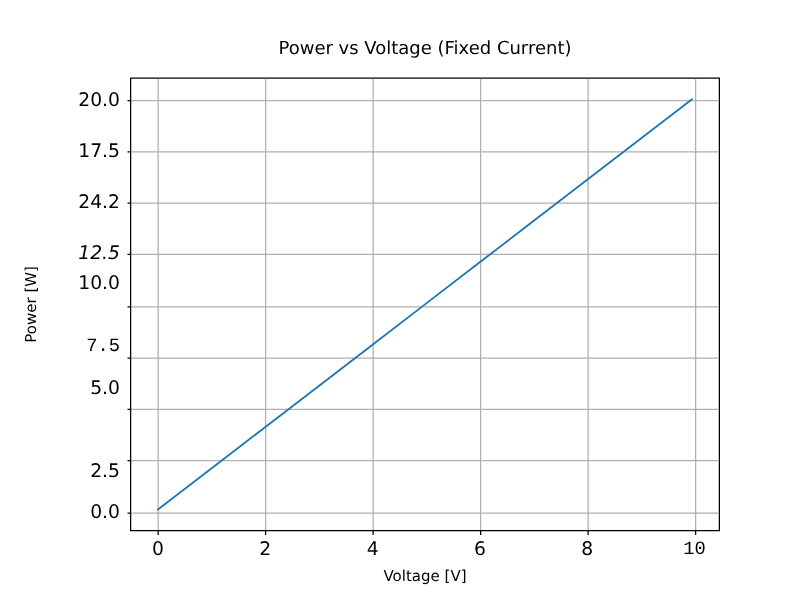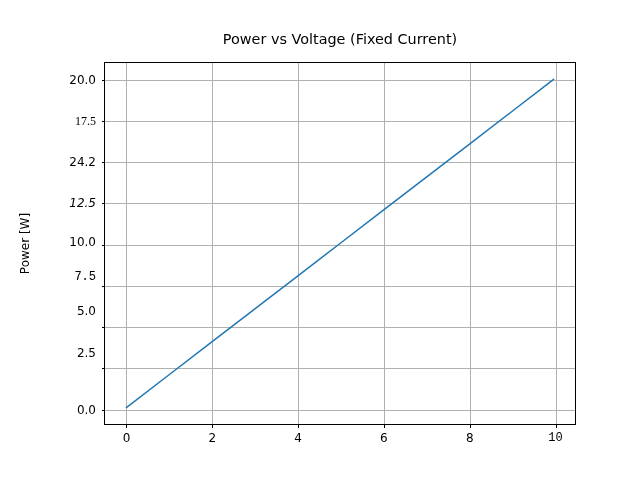--- a/index.html
+++ b/index.html
@@ -86,21 +86,21 @@
     height: 3.5px;
   }
   .tick-mark.y {
     left: -3.5px;
     width: 3.5px;
     height: 1px;
   }
 
   .tick-label {
     position: absolute;
-    font-size: 12px;
+    font-size: 15px;
     color: #000000;
     line-height: 1;
     white-space: nowrap;
   }
   .tick-label.x {
     top: calc(100% + 8px);
     transform: translateX(-50%);
   }
   .tick-label.y {
     left: -9px;
@@ -178,35 +178,36 @@
         <div class="tick-label x" style="left: 278.909px;">6</div>
         <div class="tick-mark x" style="left: 364.727px;"></div>
         <div class="tick-label x" style="left: 364.727px;">8</div>
         <div class="tick-mark x" style="left: 450.545px;"></div>
         <div class="tick-label x" style="left: 450.545px; font-family: Liberation Mono, monospace;">10</div>
       </div>
     <div id="yticks-layer">
         <div class="tick-mark y" style="top: 346.5px;"></div>
         <div class="tick-label y" style="top: 346.5px;">0.0</div>
         <div class="tick-mark y" style="top: 305.25px;"></div>
-        <div class="tick-label y" style="top: 290px;">2.5</div>
+        <div class="tick-label y" style="top: 314px;">2.5</div>
         <div class="tick-mark y" style="top: 264px;"></div>
         <div class="tick-label y" style="top: 248px;">5.0</div>
         <div class="tick-mark y" style="top: 222.75px;"></div>
         <div class="tick-label y" style="top: 214px; font-family: Liberation Mono, monospace;">7.5</div>
         <div class="tick-mark y" style="top: 181.5px;"></div>
-        <div class="tick-label y" style="top: 179px;">10.0</div>
+        <div class="tick-label y" style="top: 164px;">10.0</div>
         <div class="tick-mark y" style="top: 140.25px;"></div>
         <div class="tick-label y" style="top: 140.25px; font-style: italic;">12.5</div>
         <div class="tick-mark y" style="top: 99px;"></div>
         <div class="tick-label y" style="top: 99px;">24.2</div>
         <div class="tick-mark y" style="top: 57.75px;"></div>
-        <div class="tick-label y" style="top: 57.75px; font-family: Liberation Serif, serif;">17.5</div>
+        <div class="tick-label y" style="top: 57.75px;">17.5</div>
         <div class="tick-mark y" style="top: 16.5px;"></div>
         <div class="tick-label y" style="top: 16.5px;">20.0</div>
       </div>
 
   </div>
 
+  <div id="xlabel">Voltage [V]</div>
 
   <div id="ylabel">Power [W]</div>
 
 </div>
 
 </body></html>

